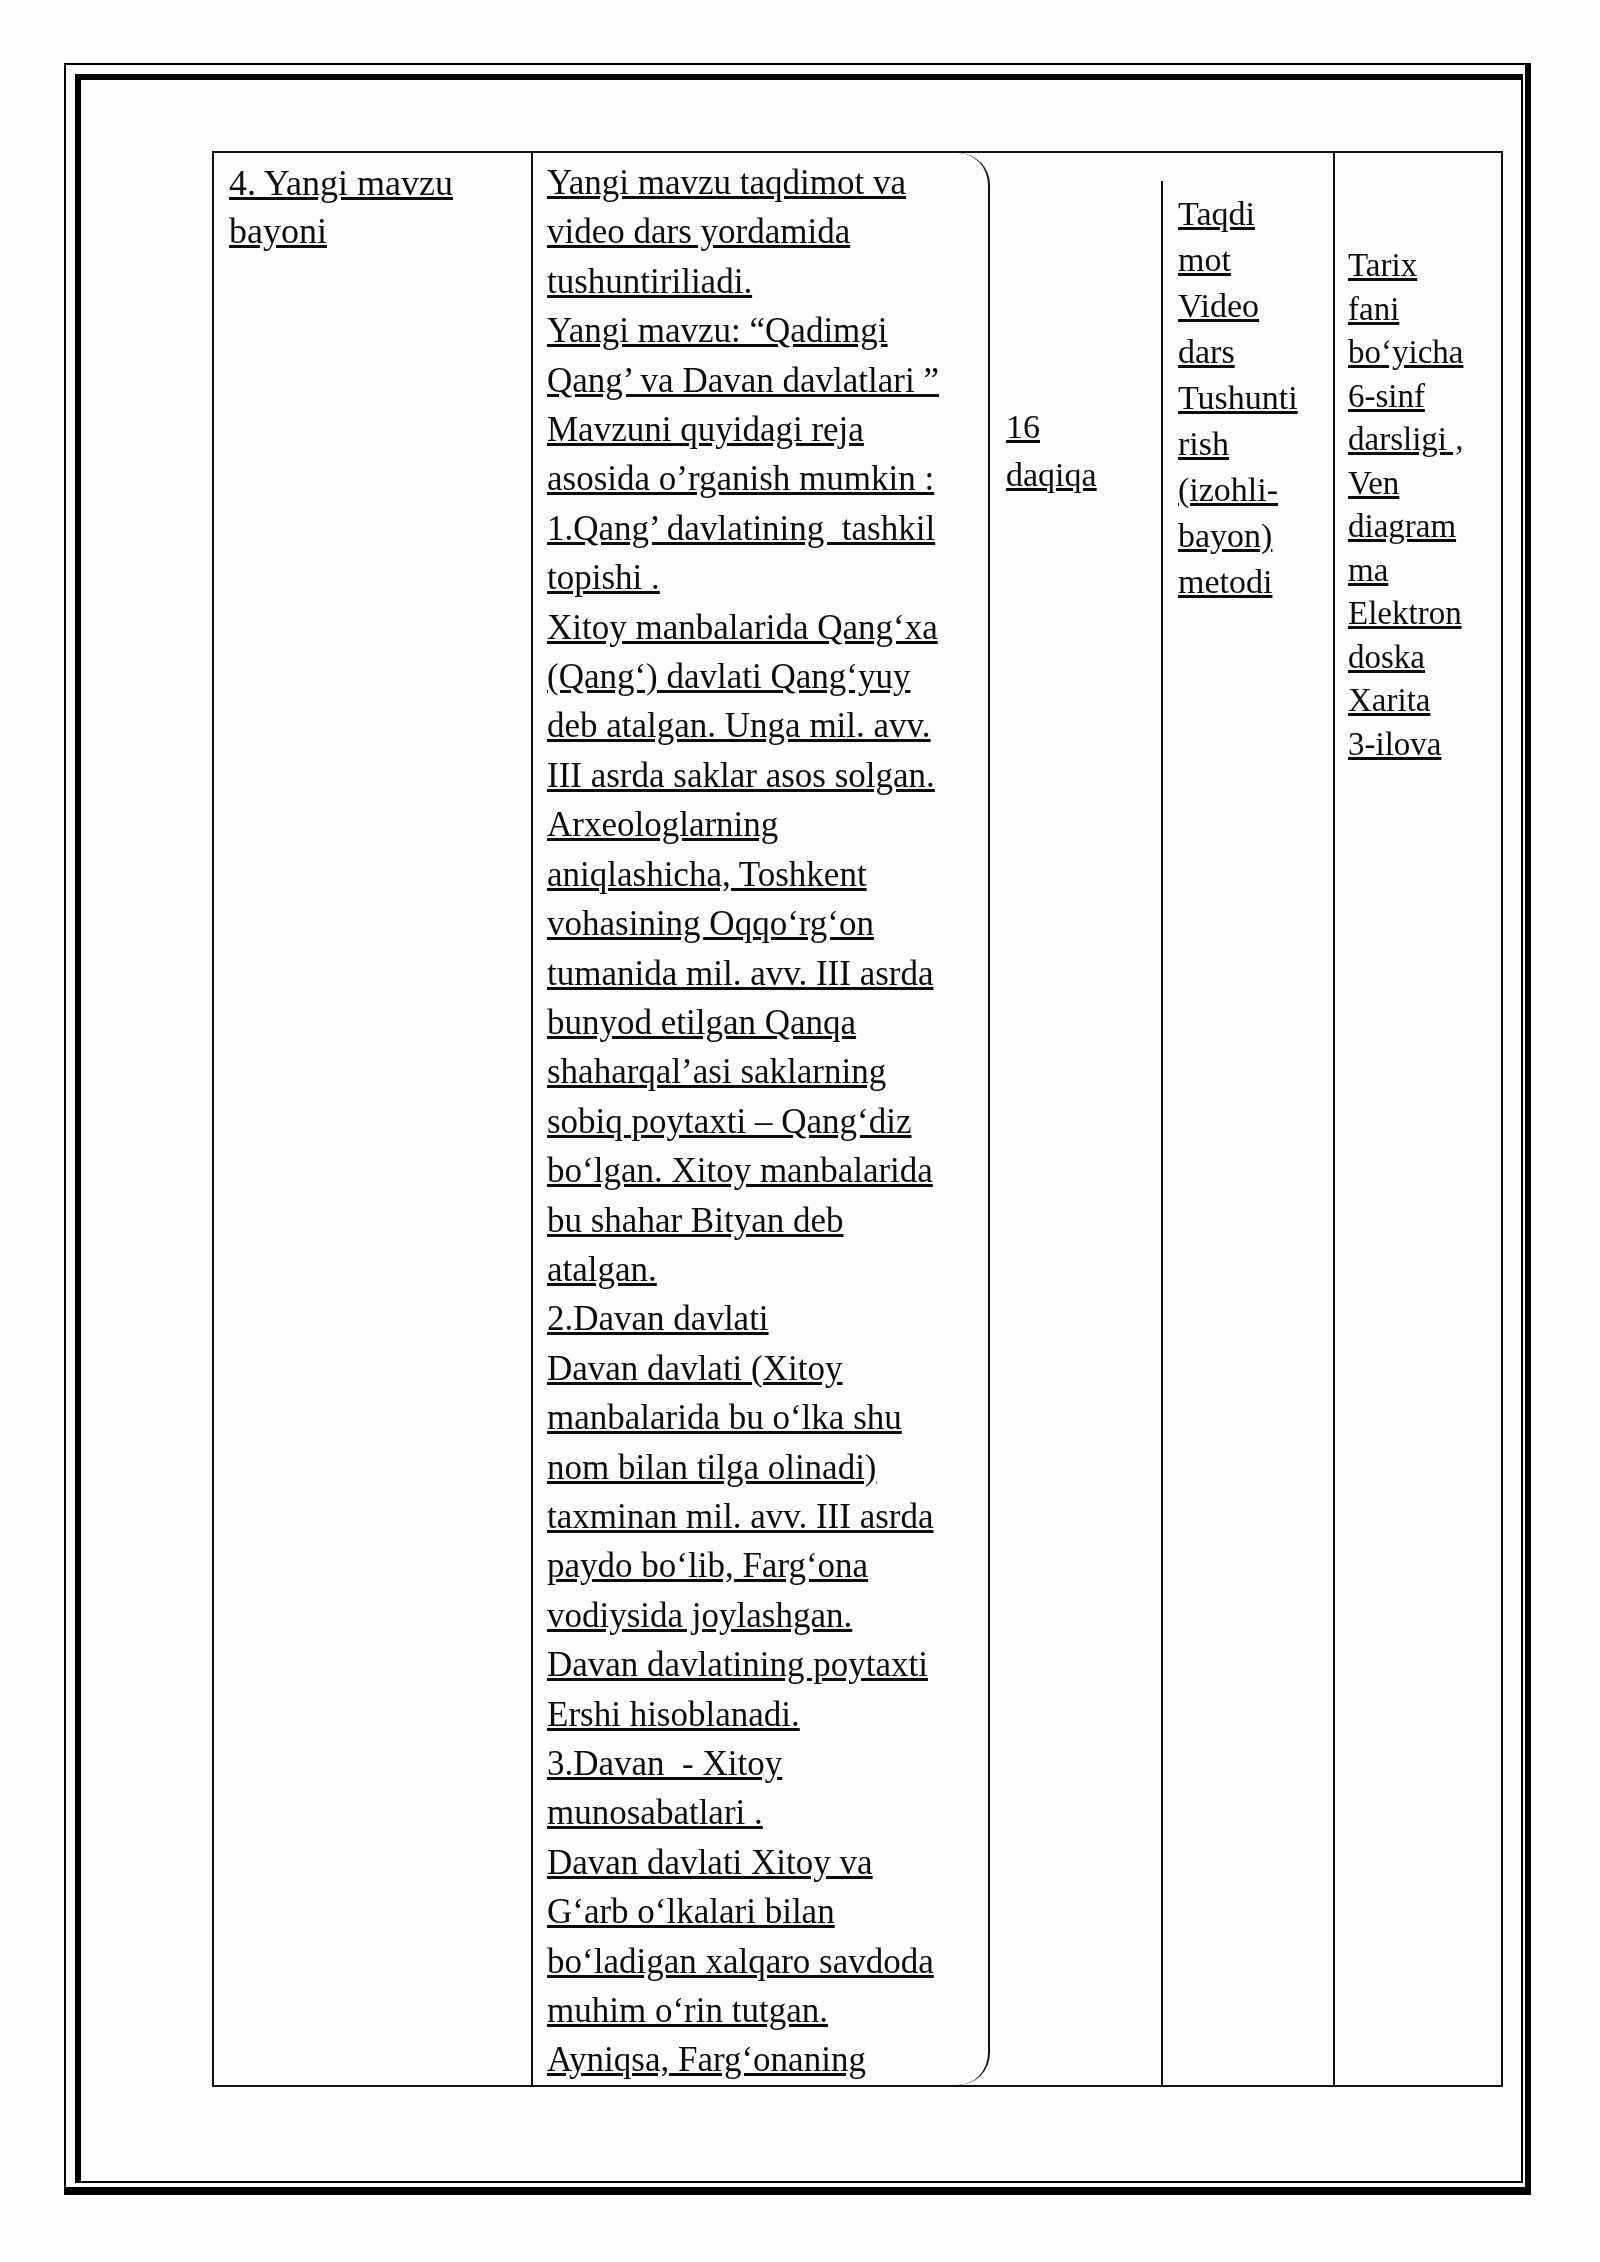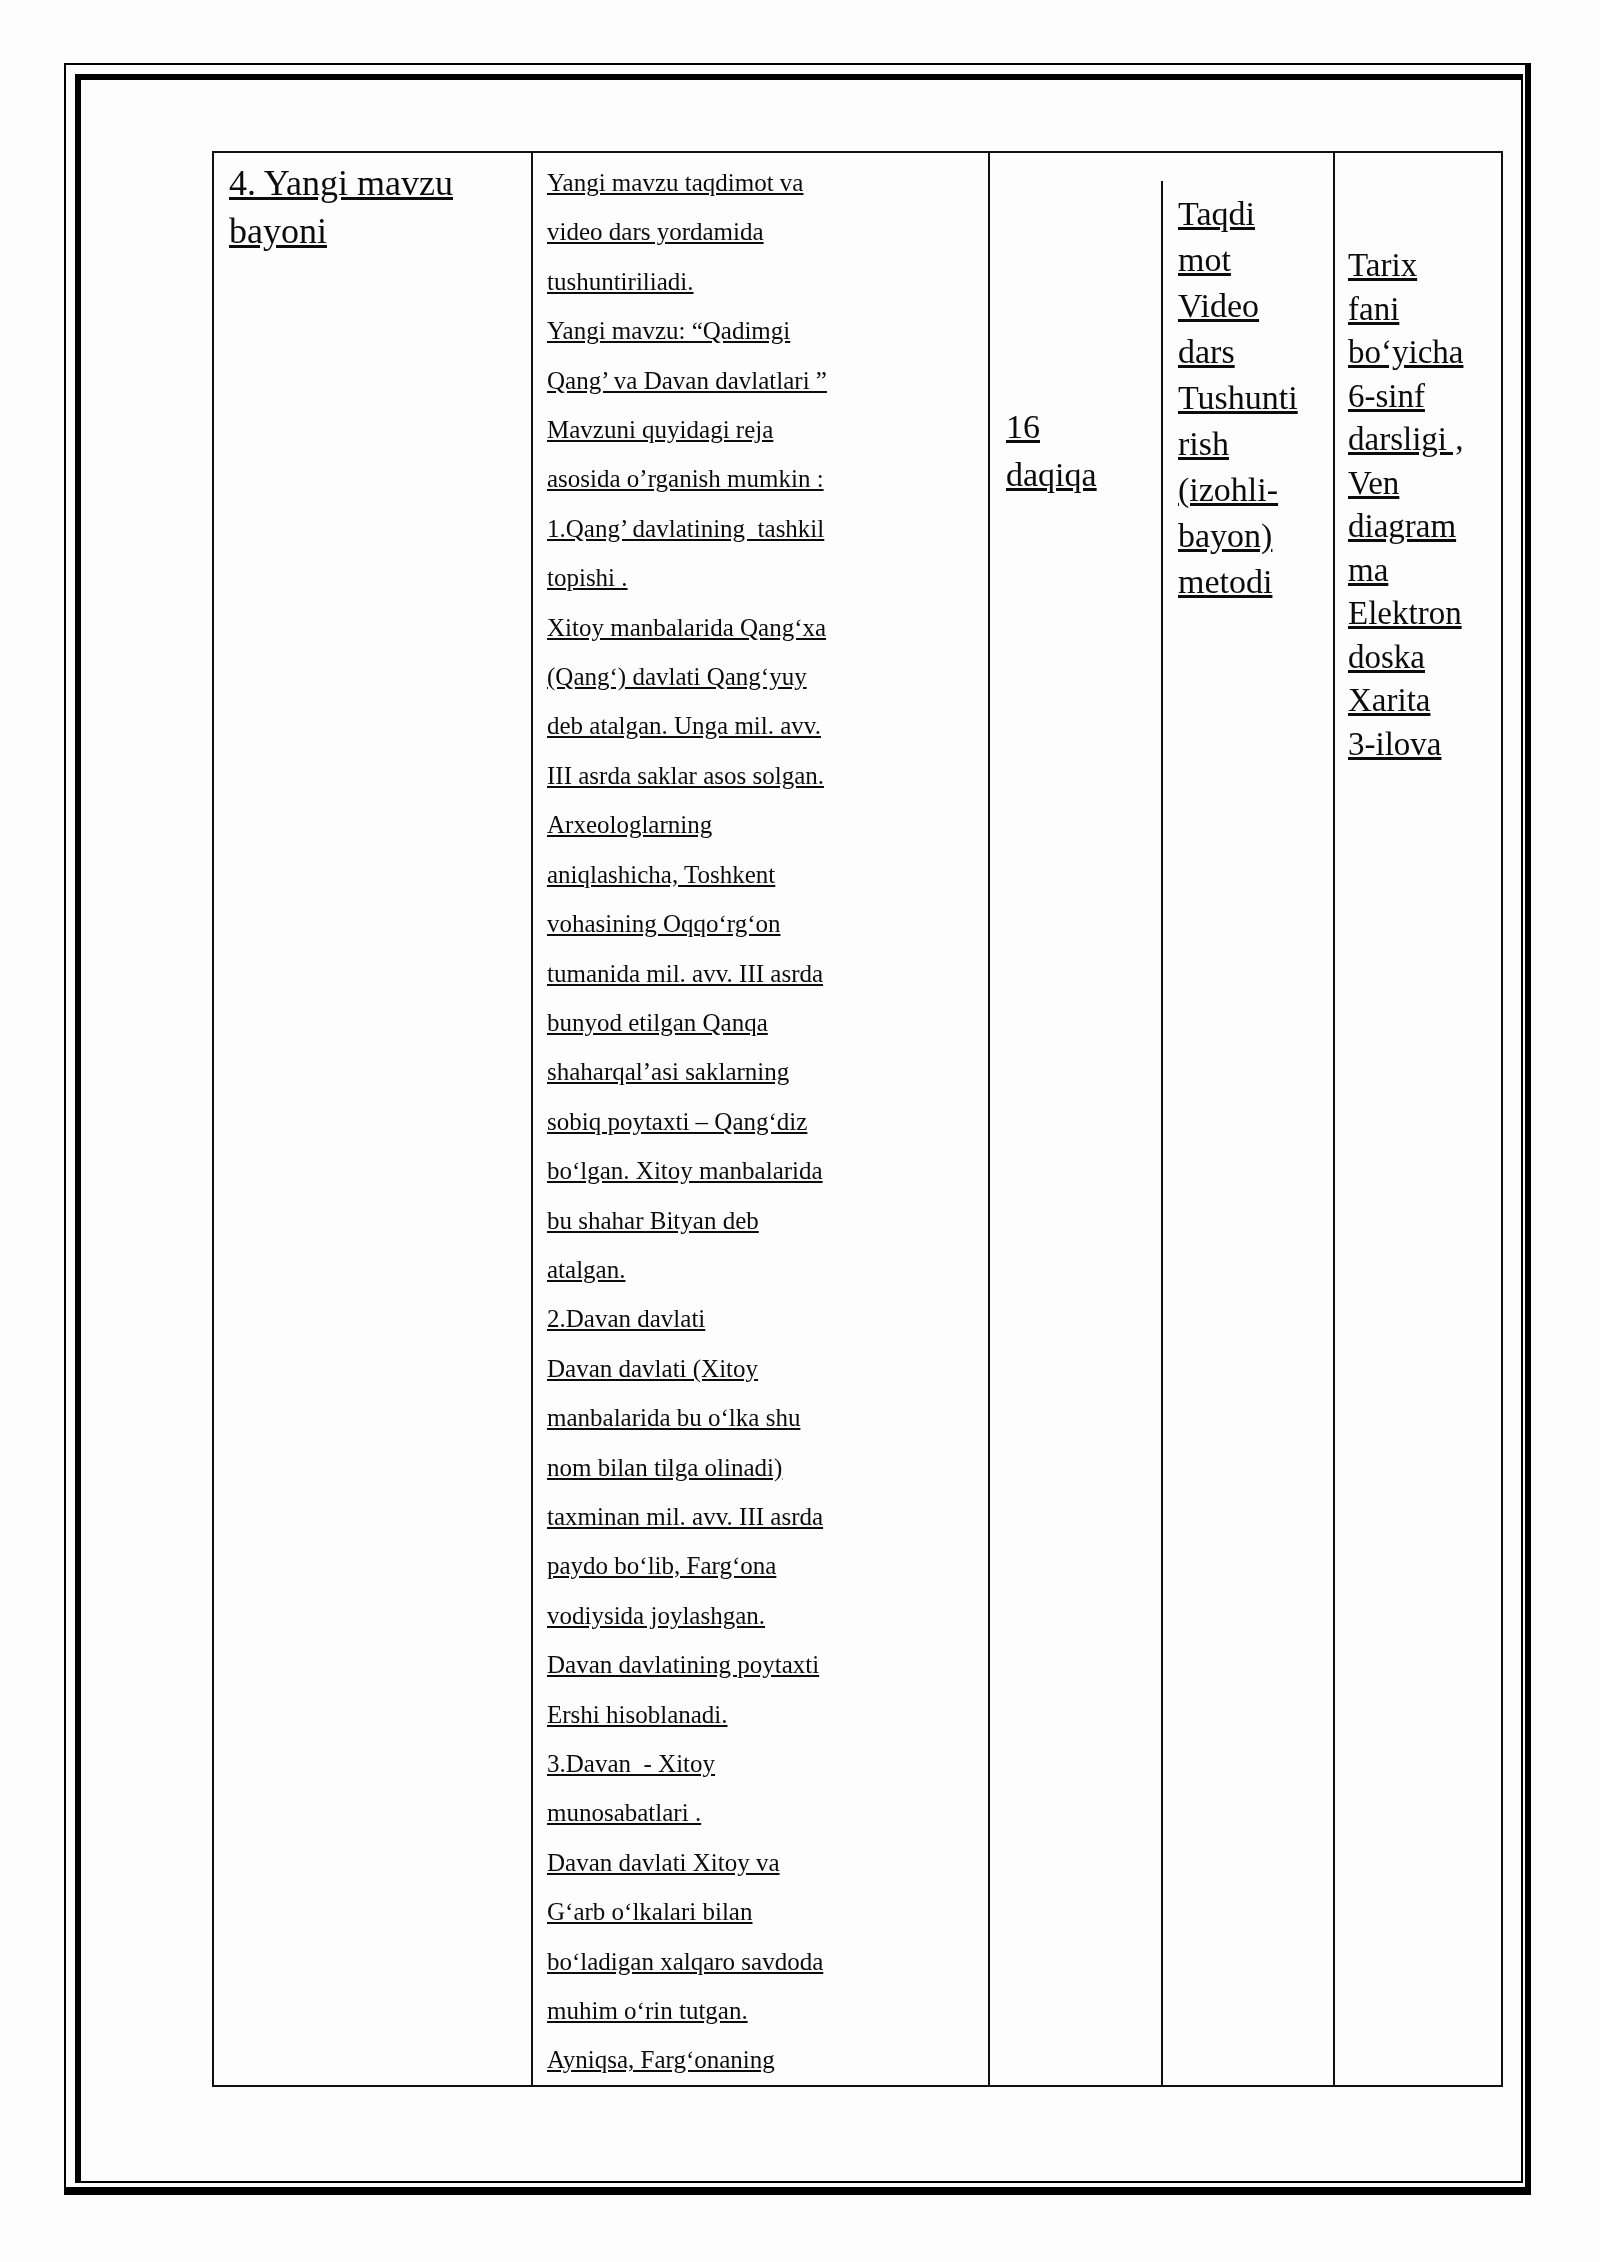--- a/index.html
+++ b/index.html
@@ -50,21 +50,21 @@
     text-decoration: underline;
   }
   .cell:last-child { border-right: none; }
   .lines { white-space: pre-wrap; }
   .cell-stage {
     padding: 6px 8px 0 15px;
     font-size: 36px; line-height: 48px;
   }
   .cell-content {
     padding: 5px 6px 0 14px;
-    font-size: 25px; line-height: 49.4px;
+    font-size: 35px; line-height: 49.4px; border-radius: 32px;
   }
   .cell-duration {
     padding: 222px 6px 0 16px;
     font-size: 34px; line-height: 48px; margin-top: 28px;
   }
   .cell-methods {
     padding: 38px 4px 0 15px;
     font-size: 34px; line-height: 46px;
   }
   .methods-block2 { }

